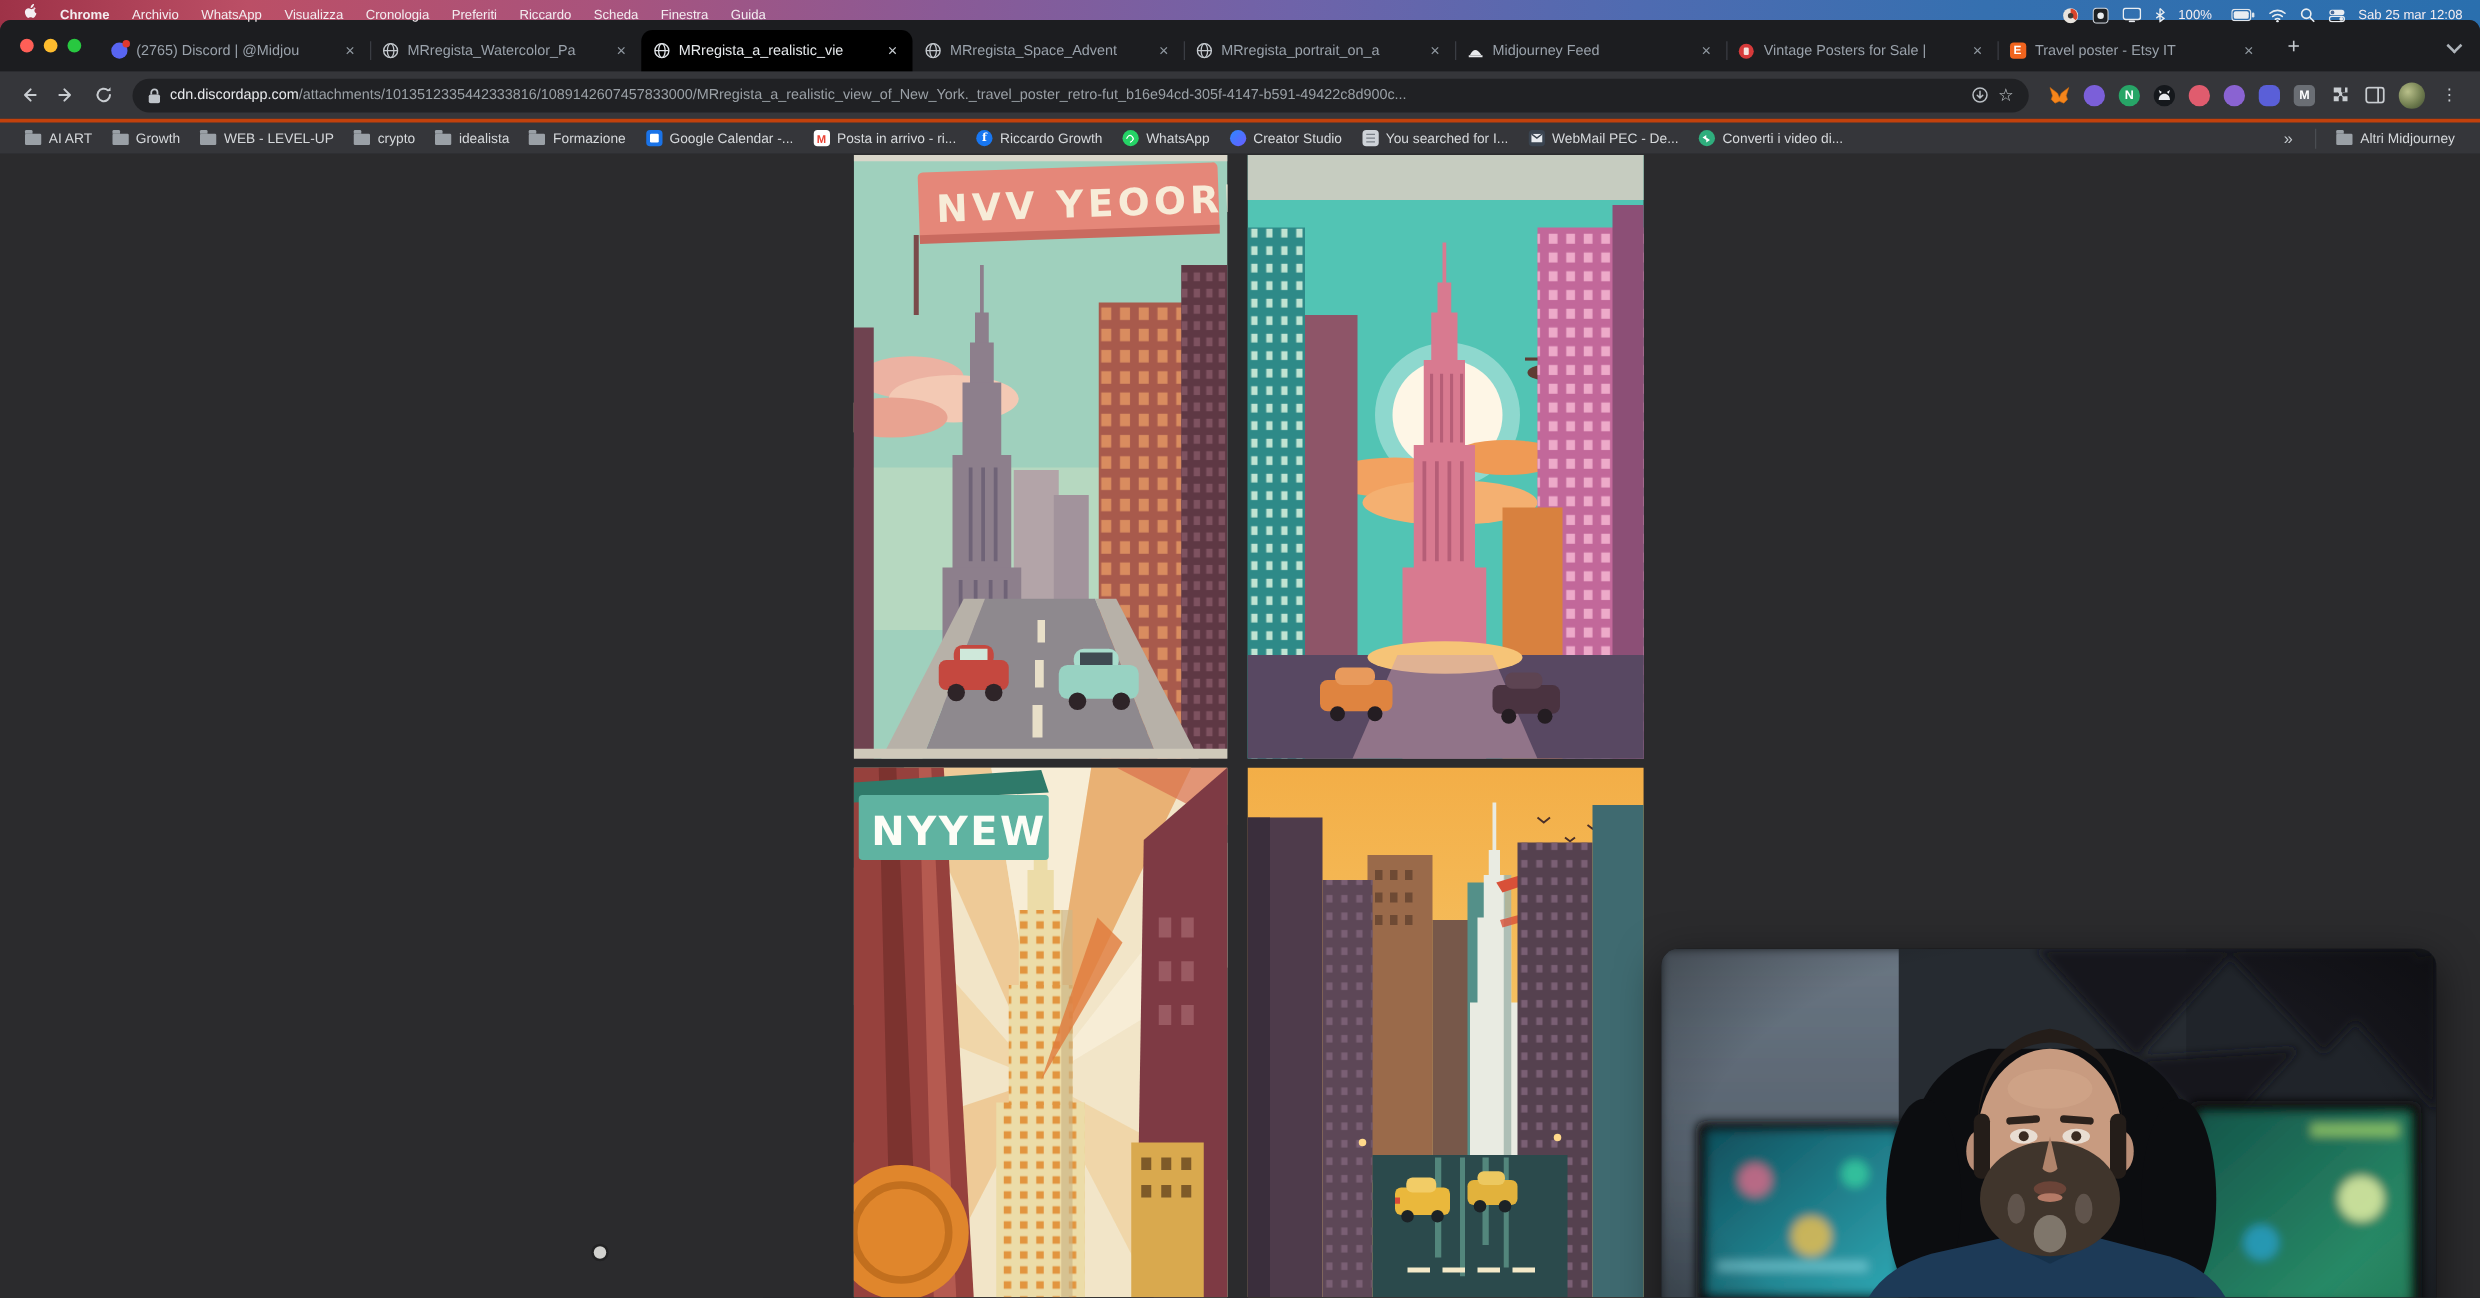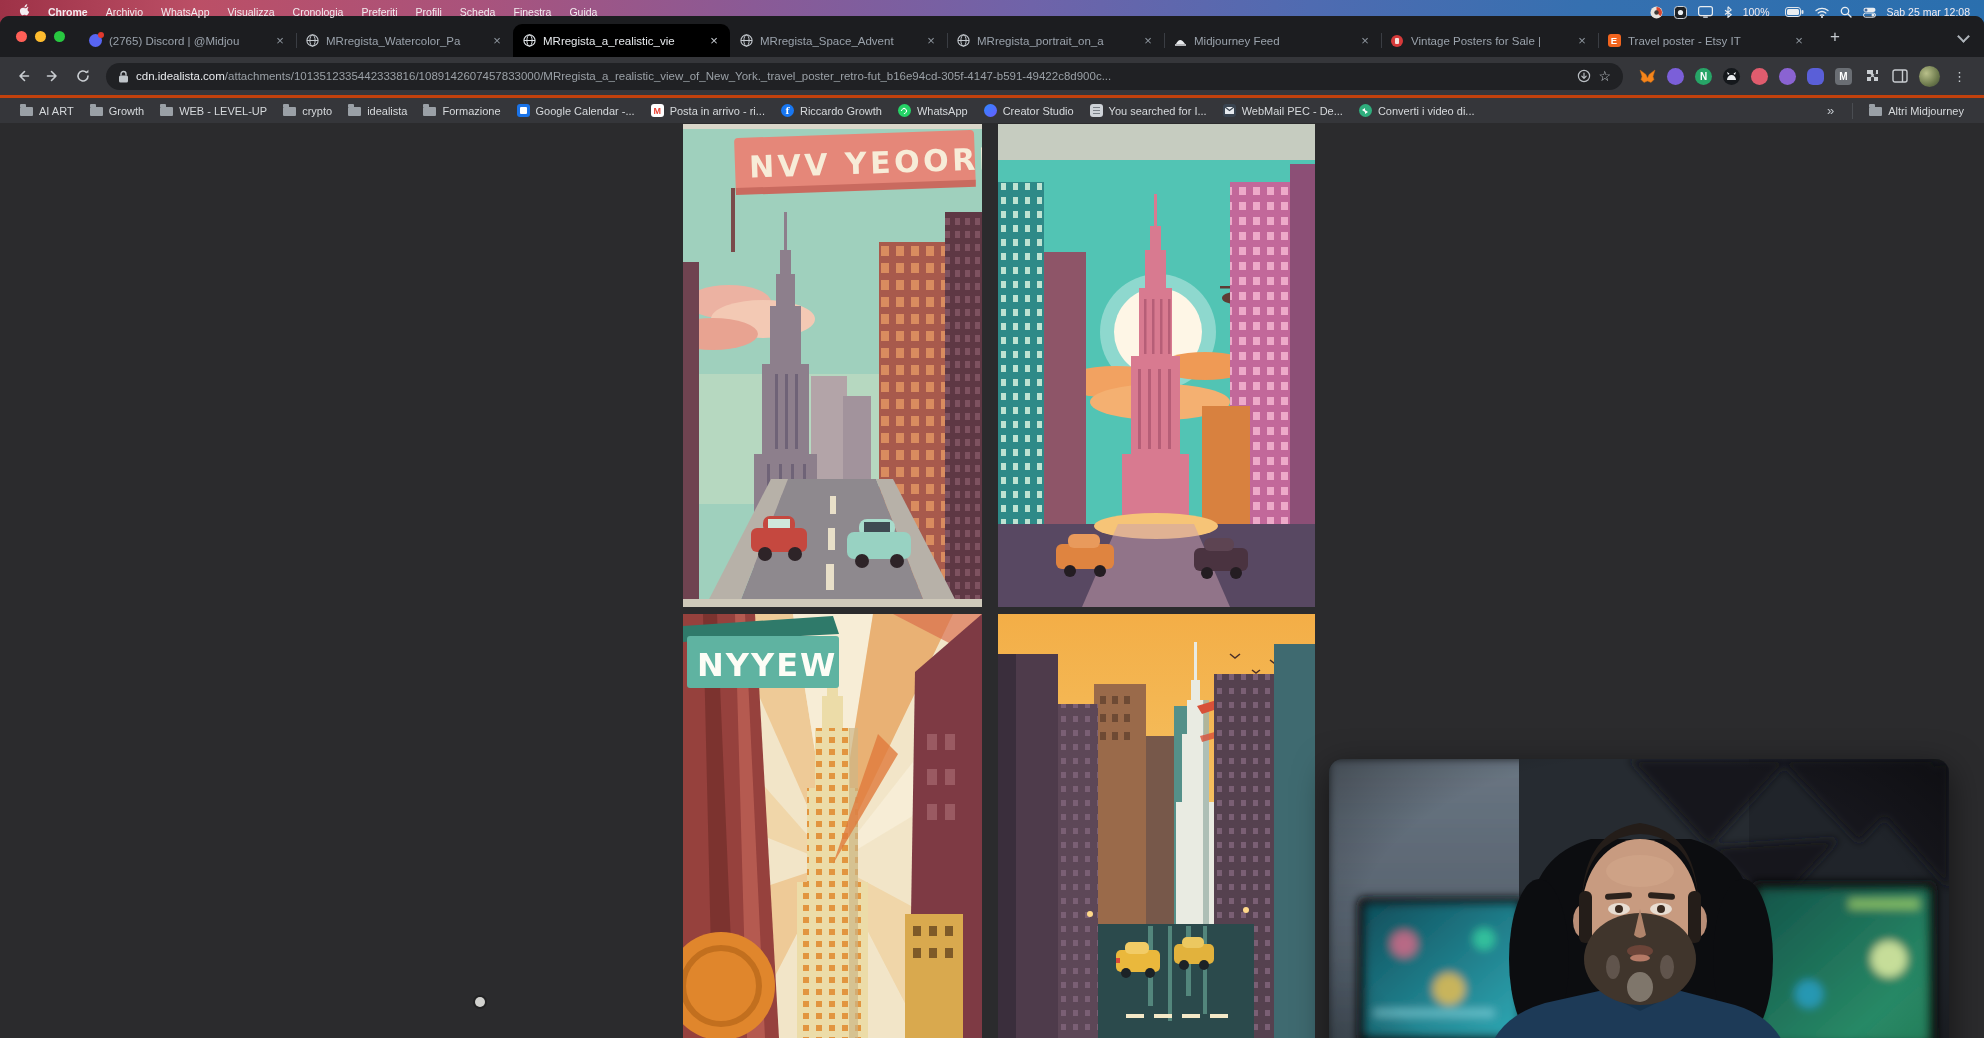--- a/index.html
+++ b/index.html
@@ -100,21 +100,21 @@
     <svg width="11" height="13" viewBox="0 0 12 14">
         <path fill="#f4eef2" d="M8.2 2.3C8.7 1.7 9.1.8 9 0 8.2.1 7.3.6 6.8 1.3c-.5.6-.9 1.5-.8 2.3.9.1 1.7-.5 2.2-1.3zM9.3 3.9c-1.2 0-2 .7-2.5.7-.6 0-1.4-.7-2.4-.7C2.7 3.9 1 5 1 7.2c0 2.4 1.8 5.1 2.9 5.1.6 0 1.2-.6 2.1-.6.9 0 1.3.6 2.1.6 1.1 0 2.8-2.6 3-3.9-1-.4-1.8-1.3-1.8-2.5 0-1 .6-1.7 1.1-2.1-.5-.6-1.2-.9-2.1-.9z"></path>
       </svg>
   </span>
   <span class="mi app">Chrome</span>
   <span class="mi">Archivio</span>
   <span class="mi">WhatsApp</span>
   <span class="mi">Visualizza</span>
   <span class="mi">Cronologia</span>
   <span class="mi">Preferiti</span>
-  <span class="mi">Profili</span>
+  <span class="mi">Riccardo</span>
   <span class="mi">Scheda</span>
   <span class="mi">Finestra</span>
   <span class="mi">Guida</span>
 
   <span class="mb-right">
     <span>
       <svg width="13" height="13" viewBox="0 0 13 13">
           <circle cx="6.5" cy="6.5" r="6" fill="#e8e4de"></circle>
           <path d="M6.5 1a5.5 5.5 0 0 1 4 9.2L6.5 6.5z" fill="#d8452e"></path>
           <circle cx="6.5" cy="6.5" r="2.2" fill="#3d3a36"></circle>
@@ -285,21 +285,21 @@
         </svg>
     </span>
 
     <div class="addr">
       <span class="pill-ic">
         <svg width="11" height="13" viewBox="0 0 11 13">
             <rect x="1" y="5.5" width="9" height="7" rx="1.5" fill="#bfc4c9"></rect>
             <path d="M3 5.5V4a2.5 2.5 0 0 1 5 0v1.5" fill="none" stroke="#bfc4c9" stroke-width="1.4"></path>
           </svg>
       </span>
-      <span class="url"><span class="dom">cdn.idealista.com</span><span class="path">/attachments/1013512335442333816/1089142607457833000/MRregista_a_realistic_view_of_New_York._travel_poster_retro-fut_b16e94cd-305f-4147-b591-49422c8d900c...</span></span>
+      <span class="url"><span class="dom">cdn.discordapp.com</span><span class="path">/attachments/1013512335442333816/1089142607457833000/MRregista_a_realistic_view_of_New_York._travel_poster_retro-fut_b16e94cd-305f-4147-b591-49422c8d900c...</span></span>
       <span class="pill-ic">
         <svg width="14" height="14" viewBox="0 0 14 14">
             <circle cx="7" cy="7" r="5.6" fill="none" stroke="#b9bec3" stroke-width="1.2"></circle>
             <path d="M7 4v5M4.8 7.2 7 9.4l2.2-2.2" fill="none" stroke="#b9bec3" stroke-width="1.2" stroke-linecap="round"></path>
           </svg>
       </span>
       <span class="pill-ic star">☆</span>
     </div>
 
     <div class="ext">

